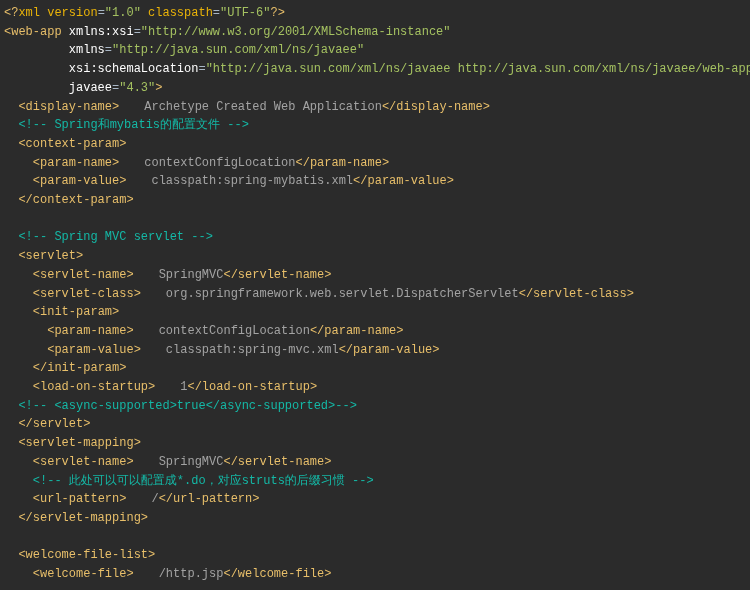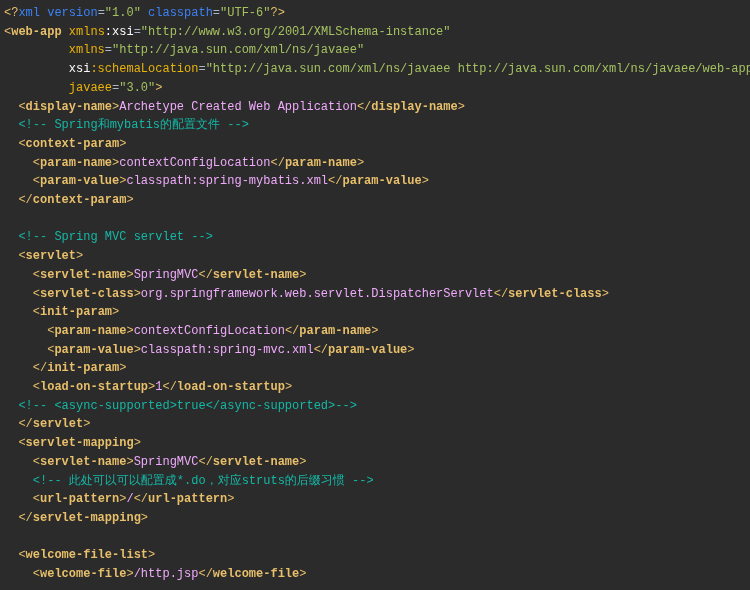--- a/index.html
+++ b/index.html
@@ -1,35 +1,35 @@
 <!DOCTYPE html>
 <html><head>
 <meta charset="utf-8">
 <style>
   html,body{margin:0;padding:0;background:#2b2b2b;color:#a9b7c6;}
   body{width:750px;height:590px;overflow:hidden;}
   pre.code{margin:0;padding:4px 0 0 4px;font-family:"NSimSun","SimSun","Courier New",monospace;font-size:12px;line-height:18.7px;white-space:pre;}
   .br{color:#e8bf6a;} 
-  .tag{color:#e8bf6a;font-weight:bold;}
-  .attr{color:#eab308;}
+  .tag{color:#e8bf6a;font-weight:normal;}
+  .attr{color:#ffffff;}
   .ns{color:#ffffff;}
   .str{color:#a5c261;}
-  .txt{color:#f0abfc;}
+  .txt{color:#a3a3a3;margin-left:25px;}
   .cm{color:#14b8a6;}
-  .pi{color:#3b82f6;}
+  .pi{color:#eab308;}
   .eq{color:#a9b7c6;}
 </style>
 </head>
 <body>
 
 <pre class="code"><span><span class="br">&lt;?</span><span class="pi">xml version</span><span class="eq">=</span><span class="str">"<span>1.0</span>"</span> <span class="pi">classpath</span><span class="eq">=</span><span class="str">"<span>UTF-6</span>"</span><span class="br">?&gt;</span></span>
 <span><span class="br">&lt;</span><span class="tag">web-app</span> <span class="attr">xmlns</span><span class="ns">:xsi</span><span class="eq">=</span><span class="str">"<span>http://www.w3.org/2001/XMLSchema-instance</span>"</span></span>
 <span>         <span class="attr">xmlns</span><span class="eq">=</span><span class="str">"<span>http://java.sun.com/xml/ns/javaee</span>"</span></span>
 <span>         <span class="ns">xsi</span><span class="attr">:schemaLocation</span><span class="eq">=</span><span class="str">"<span>http://java.sun.com/xml/ns/javaee http://java.sun.com/xml/ns/javaee/web-app_3_0.xsd</span>"</span></span>
-<span>         <span class="attr">javaee</span><span class="eq">=</span><span class="str">"<span>3.0</span>"</span><span class="br">&gt;</span></span>
+<span>         <span class="attr">javaee</span><span class="eq">=</span><span class="str">"<span>4.3</span>"</span><span class="br">&gt;</span></span>
 <span>  <span class="br">&lt;</span><span class="tag">display-name</span><span class="br">&gt;</span><span class="txt">Archetype Created Web Application</span><span class="br">&lt;/</span><span class="tag">display-name</span><span class="br">&gt;</span></span>
 <span>  <span class="cm">&lt;!-- <span>Spring和mybatis的配置文件</span> --&gt;</span></span>
 <span>  <span class="br">&lt;</span><span class="tag">context-param</span><span class="br">&gt;</span></span>
 <span>    <span class="br">&lt;</span><span class="tag">param-name</span><span class="br">&gt;</span><span class="txt">contextConfigLocation</span><span class="br">&lt;/</span><span class="tag">param-name</span><span class="br">&gt;</span></span>
 <span>    <span class="br">&lt;</span><span class="tag">param-value</span><span class="br">&gt;</span><span class="txt">classpath:spring-mybatis.xml</span><span class="br">&lt;/</span><span class="tag">param-value</span><span class="br">&gt;</span></span>
 <span>  <span class="br">&lt;/</span><span class="tag">context-param</span><span class="br">&gt;</span></span>
 <span> </span>
 <span>  <span class="cm">&lt;!-- <span>Spring MVC servlet</span> --&gt;</span></span>
 <span>  <span class="br">&lt;</span><span class="tag">servlet</span><span class="br">&gt;</span></span>
 <span>    <span class="br">&lt;</span><span class="tag">servlet-name</span><span class="br">&gt;</span><span class="txt">SpringMVC</span><span class="br">&lt;/</span><span class="tag">servlet-name</span><span class="br">&gt;</span></span>

